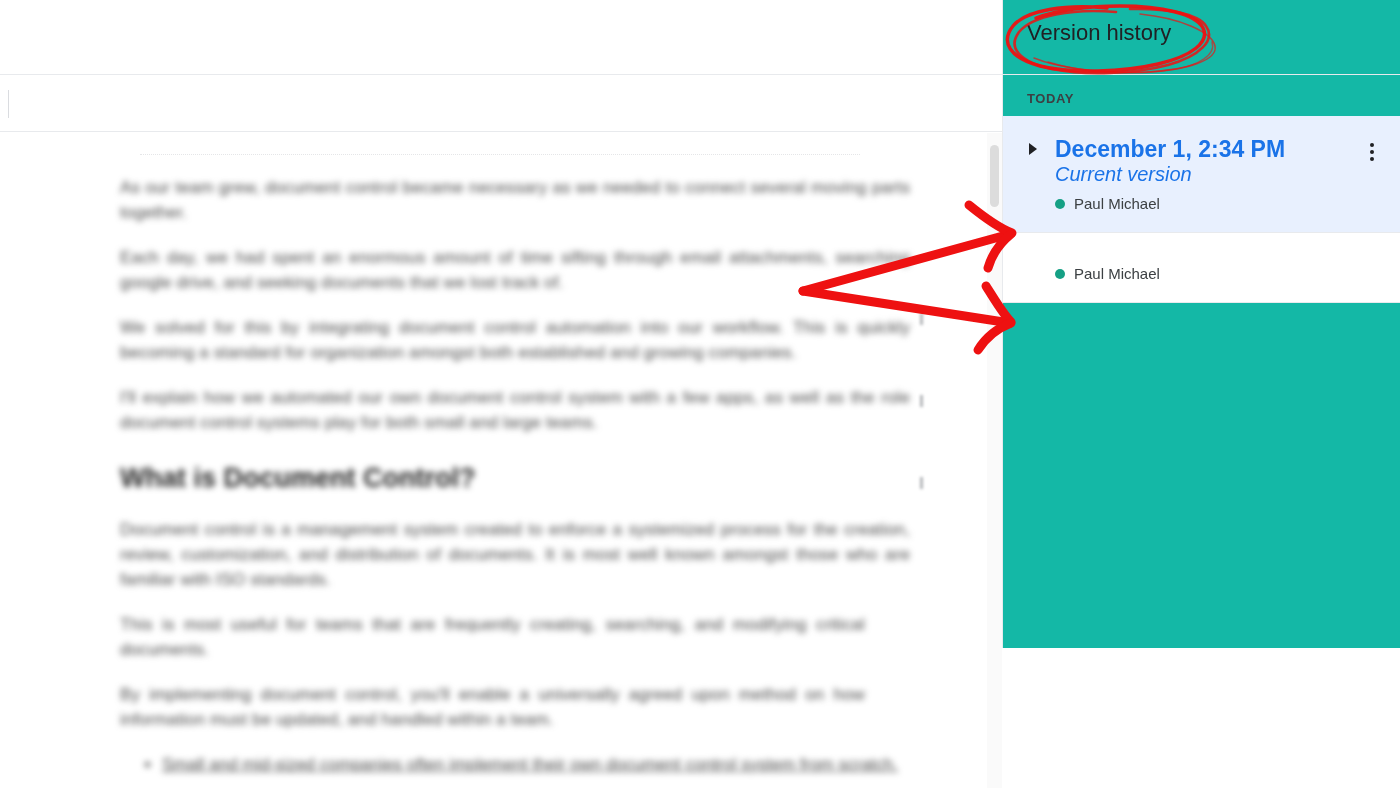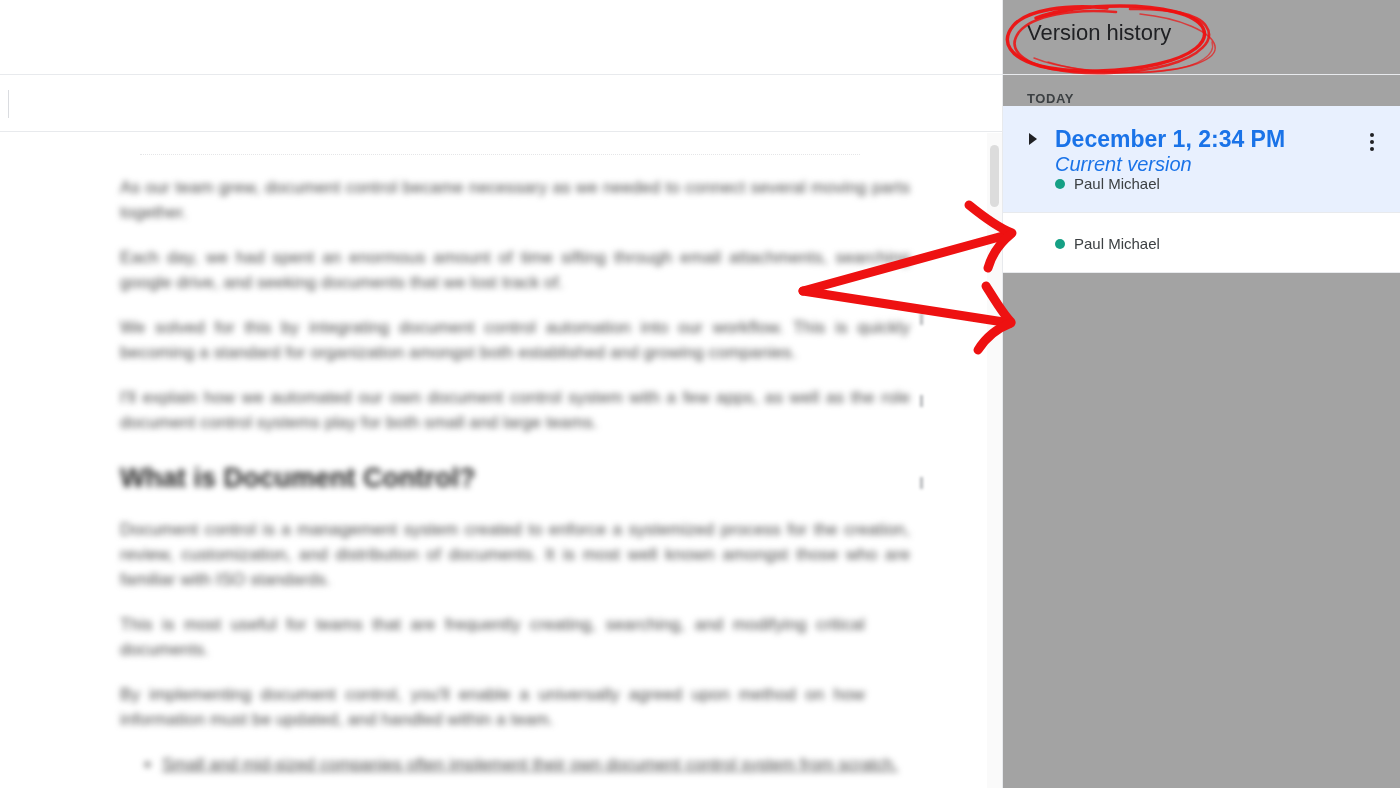--- a/index.html
+++ b/index.html
@@ -125,22 +125,22 @@
     right: 3px; top: 12px;
     width: 9px; height: 62px;
     background: #dcdcdc;
     border-radius: 5px;
   }
 
   
   .panel {
     position: absolute;
     left: 1002px; top: 0;
-    width: 398px; height: 788px;
-    background: #a3a3a3;
+    width: 398px; height: 648px;
+    background: #14b8a6;
     border-left: 1px solid #e8eaed;
   }
 
   .panel-header {
     position: relative;
     height: 75px;
     border-bottom: 1px solid #e8eaed;
   }
   .panel-title {
     position: absolute;
@@ -173,21 +173,21 @@
   .toggle-knob {
     position: absolute;
     left: 0px; top: -2px;
     width: 28px; height: 28px;
     background: #ffffff;
     border-radius: 50%;
     box-shadow: 0 1px 3px rgba(0,0,0,.35);
   }
 
   .today-label {
-    padding: 16px 0 0 24px;
+    padding: 16px 0 10px 24px;
     font-size: 13px;
     font-weight: bold;
     letter-spacing: .6px;
     color: #3c4043;
   }
 
   .version-item {
     position: relative;
     padding: 22px 0 20px 52px;
     border-bottom: 1px solid #e8eaed;
@@ -216,21 +216,21 @@
   .version-sub {
     font-size: 20px;
     font-style: italic;
     color: #1a73e8;
     line-height: 21px;
     margin-top: 4px;
   }
   .version-author {
     display: flex;
     align-items: center;
-    margin-top: 0;
+    margin-top: 10px;
     font-size: 15px;
     color: #3c4043;
     text-align: center;
   }
   .author-dot {
     width: 10px; height: 10px;
     border-radius: 50%;
     background: #15a085;
     margin-right: 9px;
     flex: 0 0 auto;

